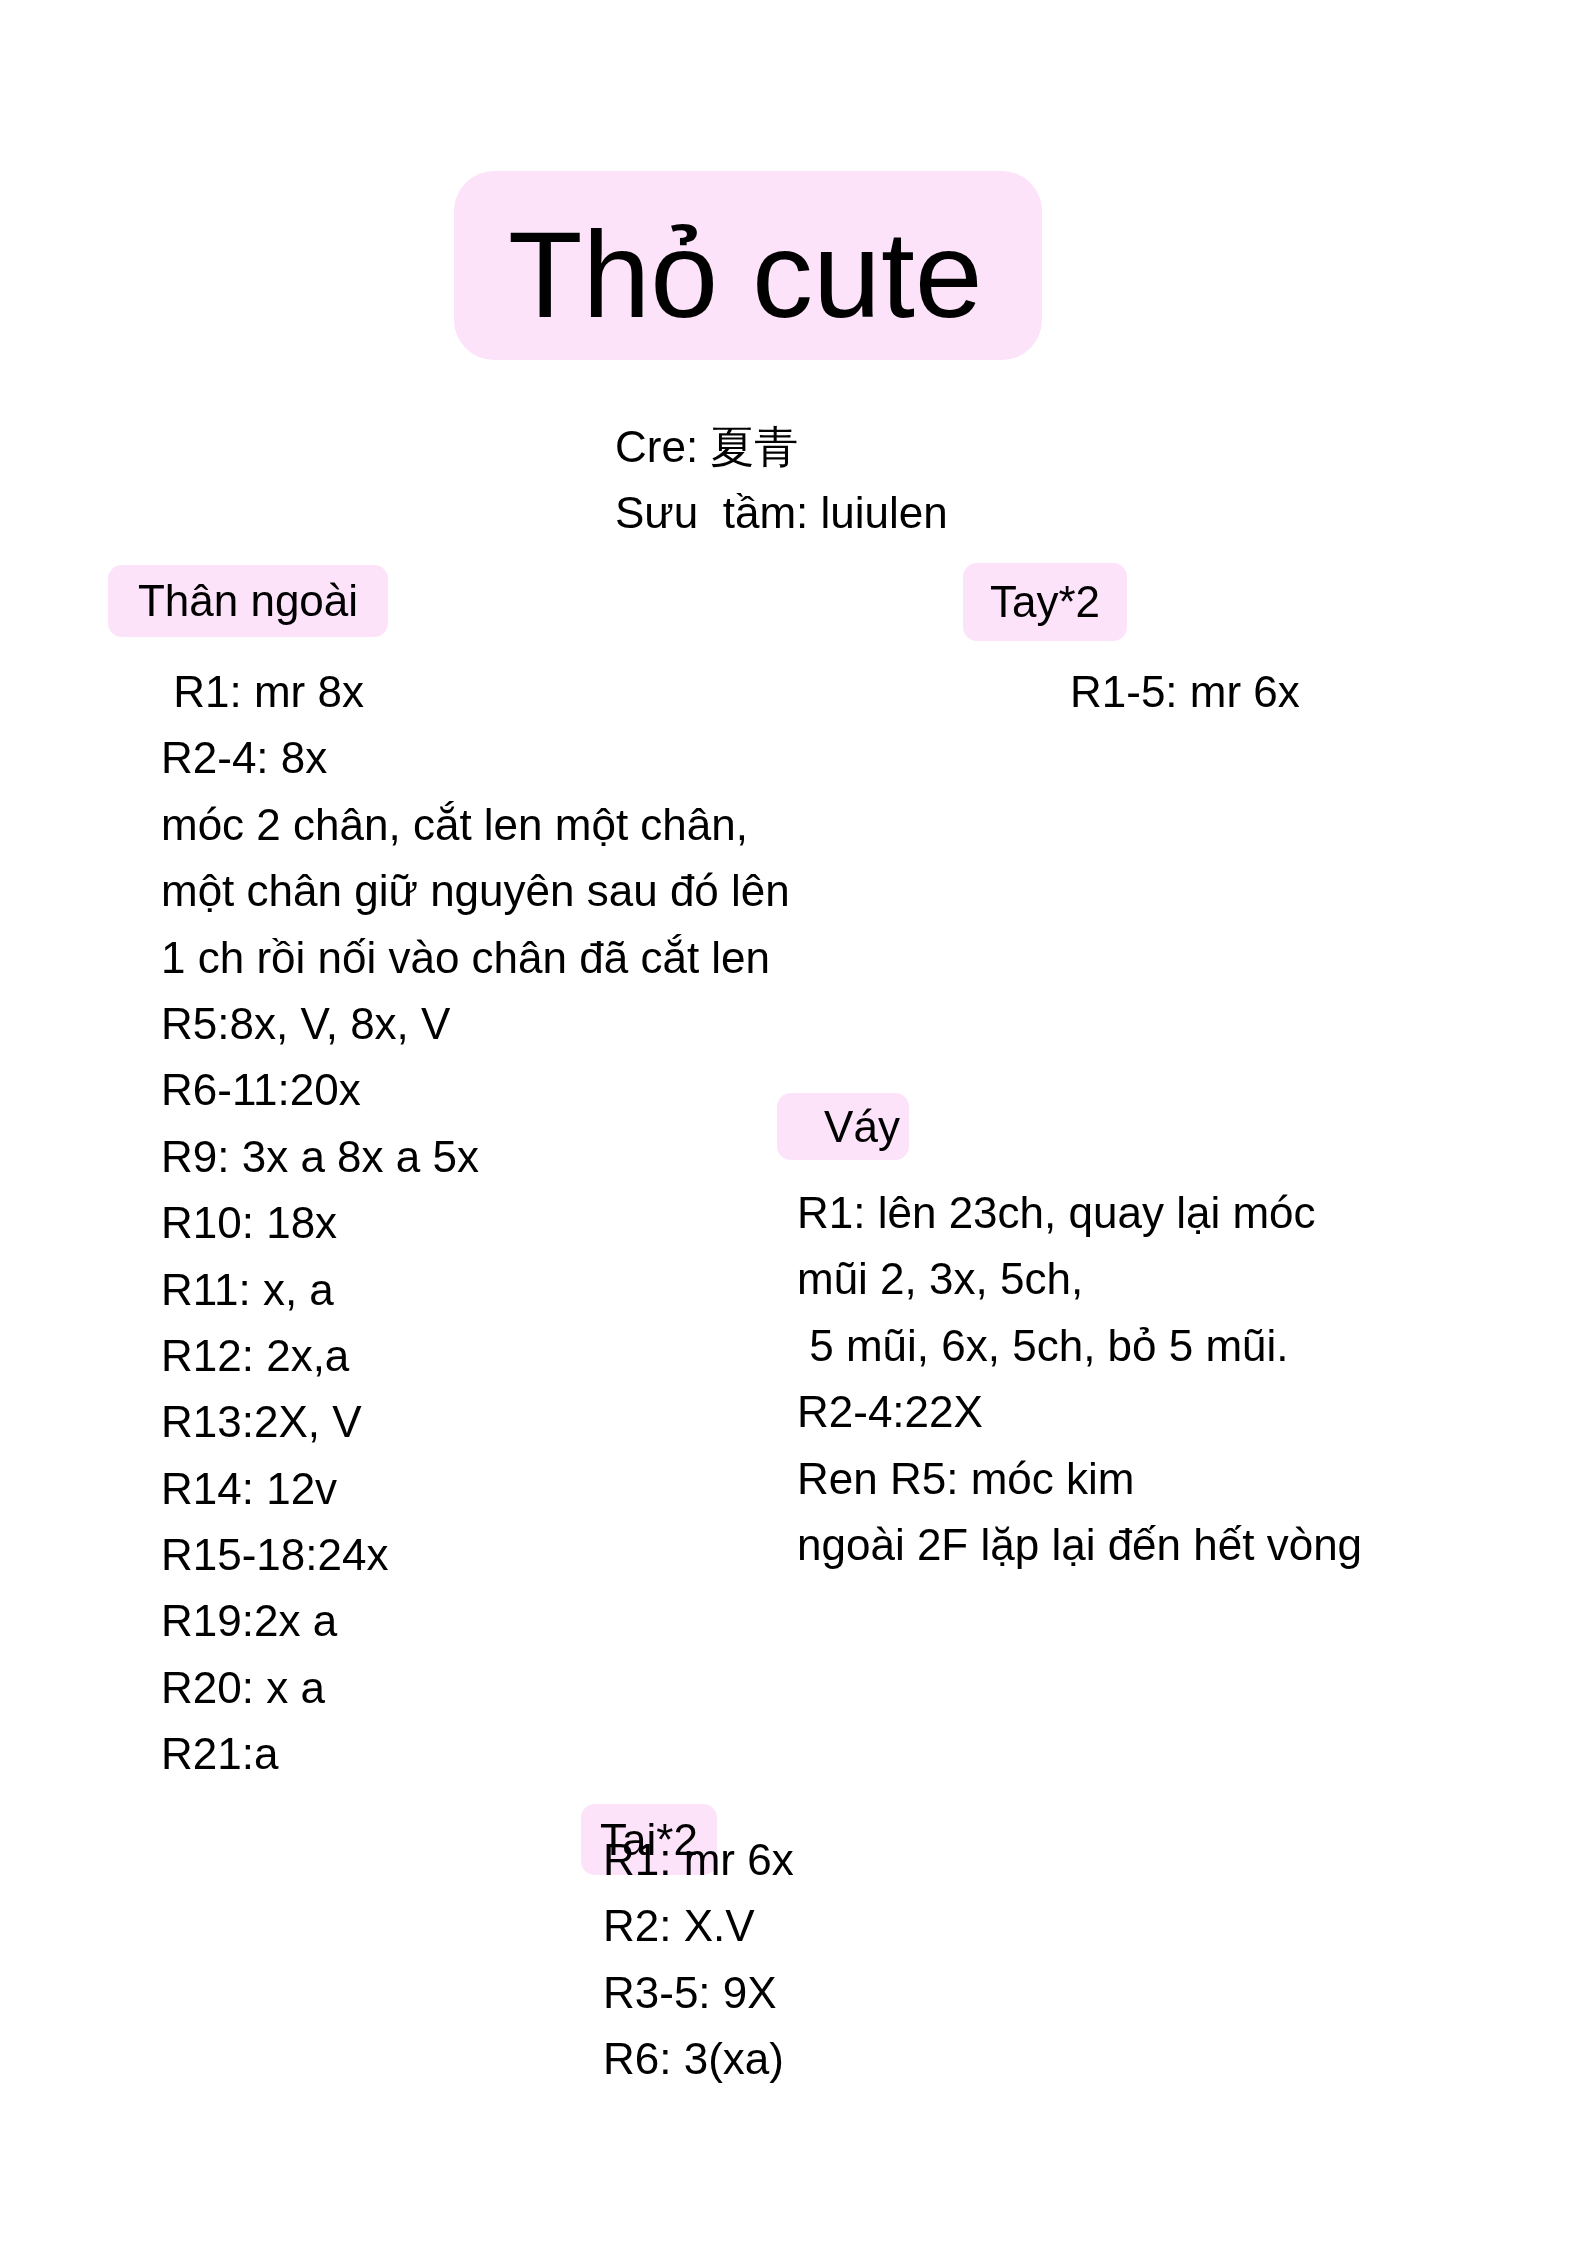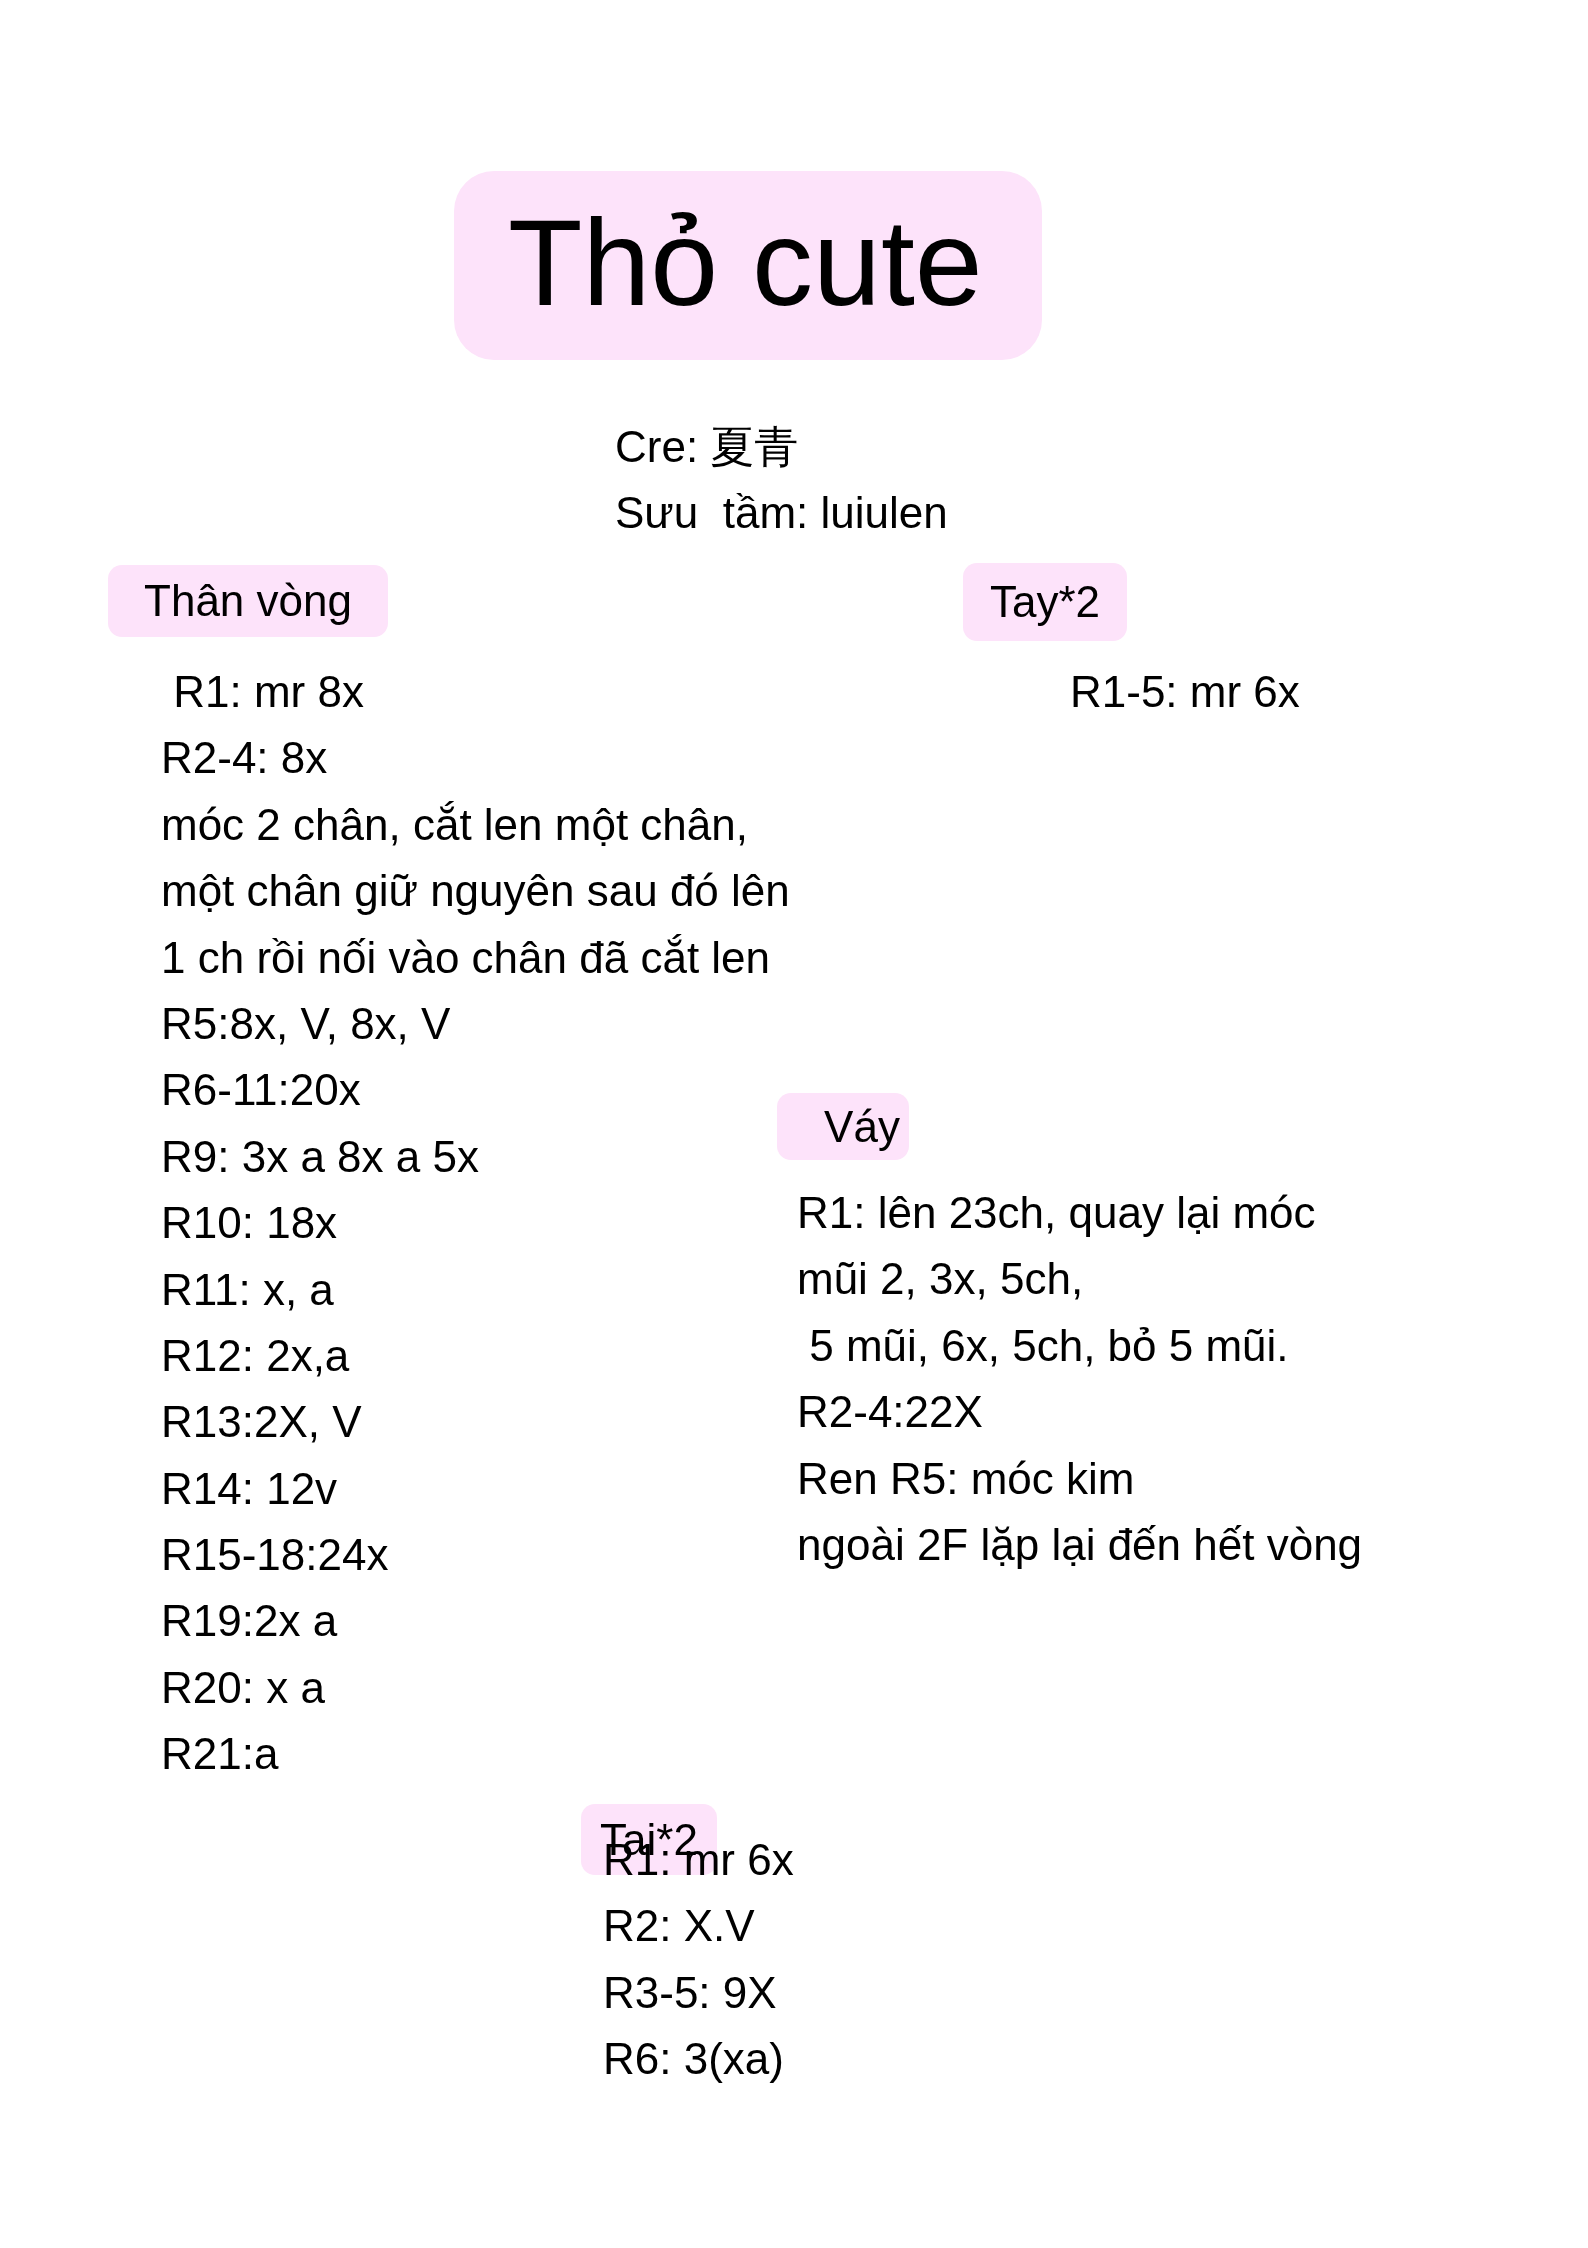--- a/index.html
+++ b/index.html
@@ -6,21 +6,21 @@
     body {
       width: 1588px; height: 2248px; position: relative; overflow: hidden;
       font-family: "Liberation Sans", sans-serif; color: #000;
     }
     .page { position: absolute; left: 0; top: 0; width: 1588px; height: 2248px; background: #fff; }
     .title-box {
       position: absolute; left: 454px; top: 171px; width: 588px; height: 189px;
       background: #fde3fa; border-radius: 40px;
     }
     .title-text {
-      position: absolute; left: 508px; top: 188px;
+      position: absolute; left: 508px; top: 200px;
       font-size: 122px; line-height: 150px; white-space: nowrap; text-align: right;
     }
     .credit {
       position: absolute; left: 607px; font-size: 44px; line-height: 50px; white-space: nowrap; margin-left: 8px;
     }
     .pill {
       position: absolute; background: #fde3fa; border-radius: 14px;
       font-size: 44px; line-height: 50px; white-space: nowrap;
       display: flex; align-items: center; justify-content: center; box-sizing: border-box;
     }
@@ -33,21 +33,21 @@
 <body>
 
 <div class="page">
 
   <div class="title-box"></div>
   <div class="title-text">Thỏ cute</div>
 
   <div class="credit" style="top:422px;">Cre: 夏青</div>
   <div class="credit" style="top:488px; white-space:pre;">Sưu  tầm: luiulen</div>
 
-  <div class="pill" style="left:108px; top:565px; width:280px; height:72px;">Thân vòng</div>
+  <div class="pill" style="left:108px; top:565px; width:280px; height:72px;">Thân ngoài</div>
   <ul class="lines" style="left:161px; top:667px;">
     <li> R1: mr 8x</li>
     <li>R2-4: 8x</li>
     <li>móc 2 chân, cắt len một chân,</li>
     <li>một chân giữ nguyên sau đó lên</li>
     <li>1 ch rồi nối vào chân đã cắt len</li>
     <li>R5:8x, V, 8x, V</li>
     <li>R6-11:20x</li>
     <li>R9: 3x a 8x a 5x</li>
     <li>R10: 18x</li>

